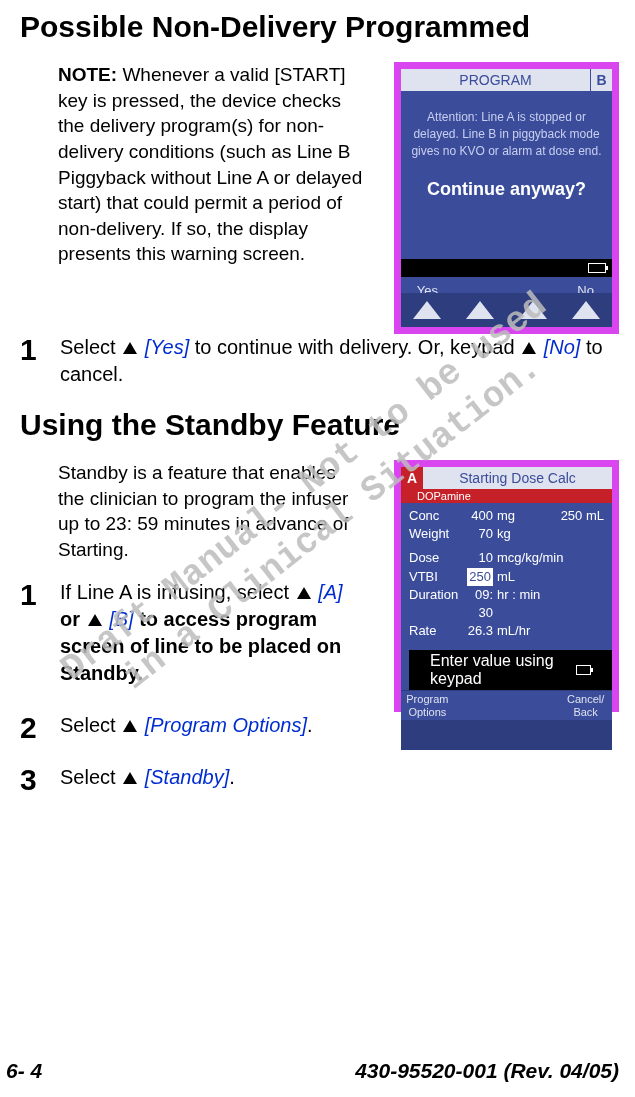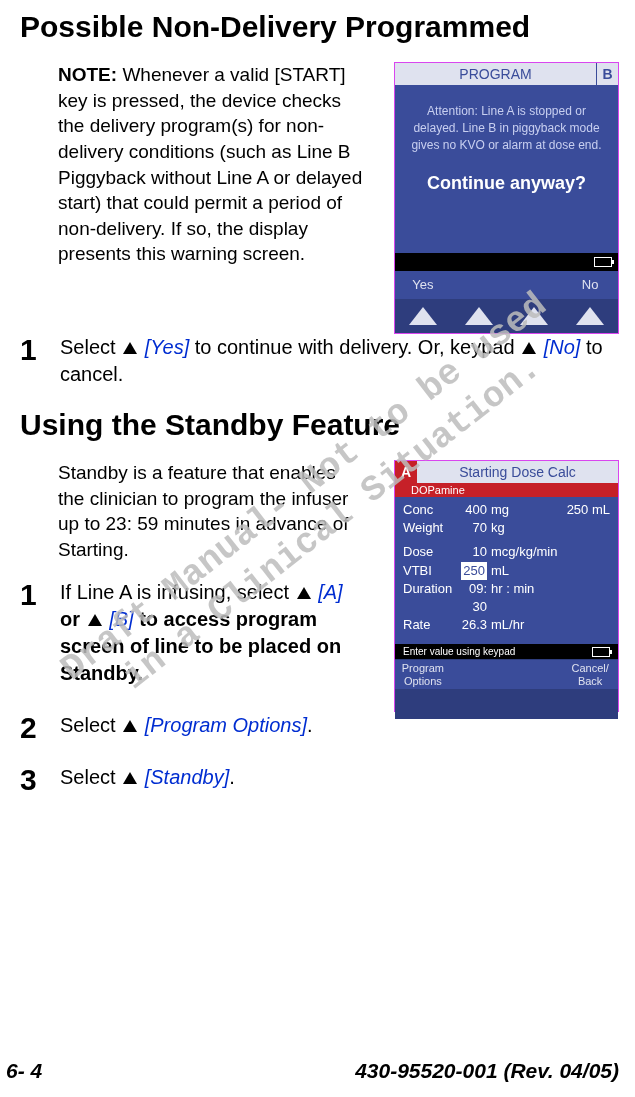--- a/index.html
+++ b/index.html
@@ -70,21 +70,21 @@
     margin: 0 2px;
     vertical-align: baseline;
   }
   .link-ref { color: #002dd1; font-style: italic; }
   h1.sub { font-size: 30px; font-weight: bold; margin: 2px 0 18px 0; }
   .bold { font-weight: bold; }
   
   .device {
     width: 225px;
     flex-shrink: 0;
-    border: 1px solid #d946ef;
+    border: 7px solid #d946ef;
     background: #3a4c9a;
     color: #fff;
     font-size: 11px;
     position: relative;
   }
   .dev1 { height: 272px; }
   .dev-header {
     background: #dfe2ef;
     color: #3a4c9a;
     height: 22px;
@@ -147,21 +147,21 @@
     padding: 4px 8px 2px 8px;
     font-size: 13px; line-height: 1.4;
     color:#fff;
   }
   .dev2 .row { display:flex; }
   .dev2 .c1 { width: 52px; }
   .dev2 .c2 { width: 36px; text-align:right; padding-right:4px; }
   .dev2 .c3 { width: 48px; }
   .dev2 .c4 { flex:1; text-align:right; }
   .dev2 .hl { background:#fff; color:#3a4c9a; padding:0 2px; display:inline-block; min-width:24px; text-align:right;}
-  .dev2 .enter { background:#000; color:#fff; font-size:10px; padding:2px 8px; display:flex; justify-content:space-between; align-items:center; margin-top:8px;}
+  .dev2 .enter { background:#000; color:#fff; font-size:16px; padding:2px 21px; display:flex; justify-content:space-between; align-items:center; margin-top:8px;margin-left:8px;}
   .dev2 .soft2 {
     display:flex; height: 30px; background:#3a4c9a; color:#dfe2ef; font-size:11px; border-top:1px solid #2e3d7d;
   }
   .dev2 .soft2 > div { flex:1; text-align:center; line-height:1.15; padding-top:2px;}
   .dev2 .tri-row2 {
     height:30px; background:#2e3d7d; display:flex;
   }
   .dev2 .tri-row2 > div { flex:1; display:flex; align-items:center; justify-content:center; }
   .footer {
     position: absolute;

